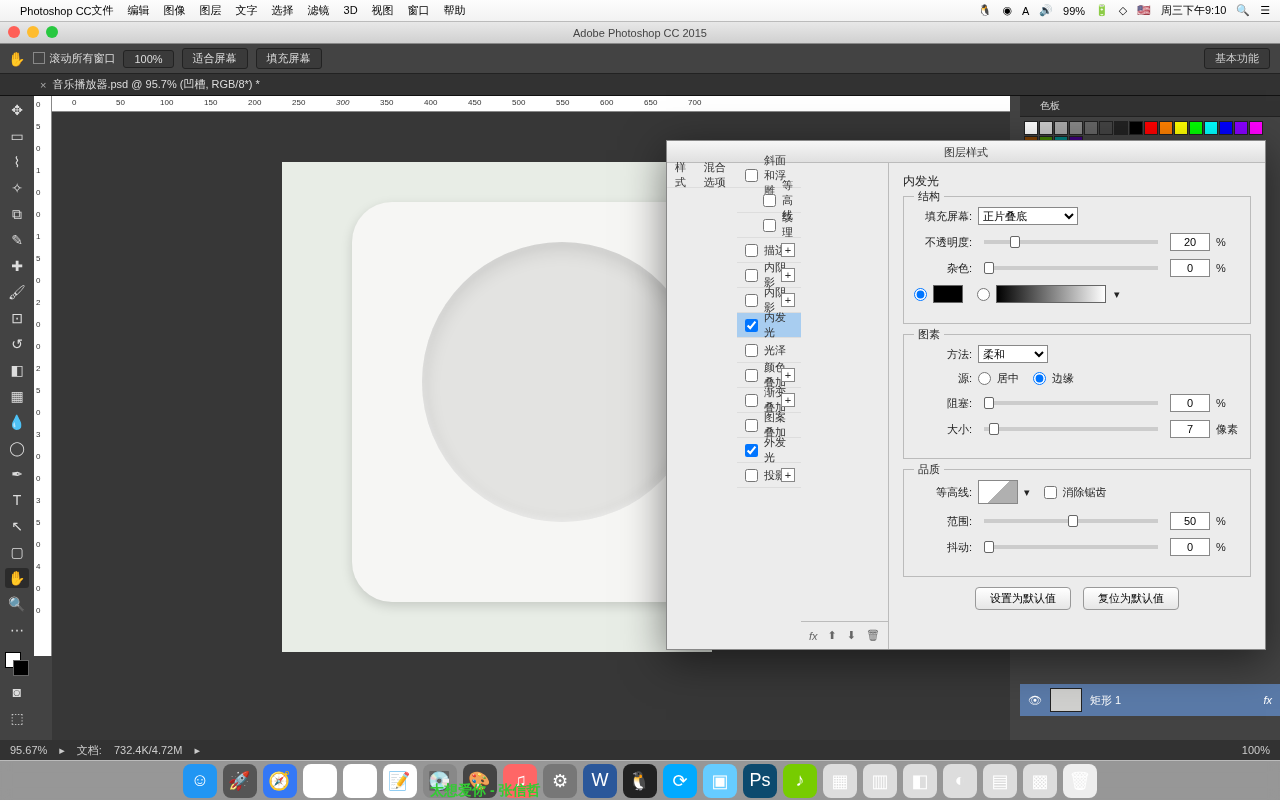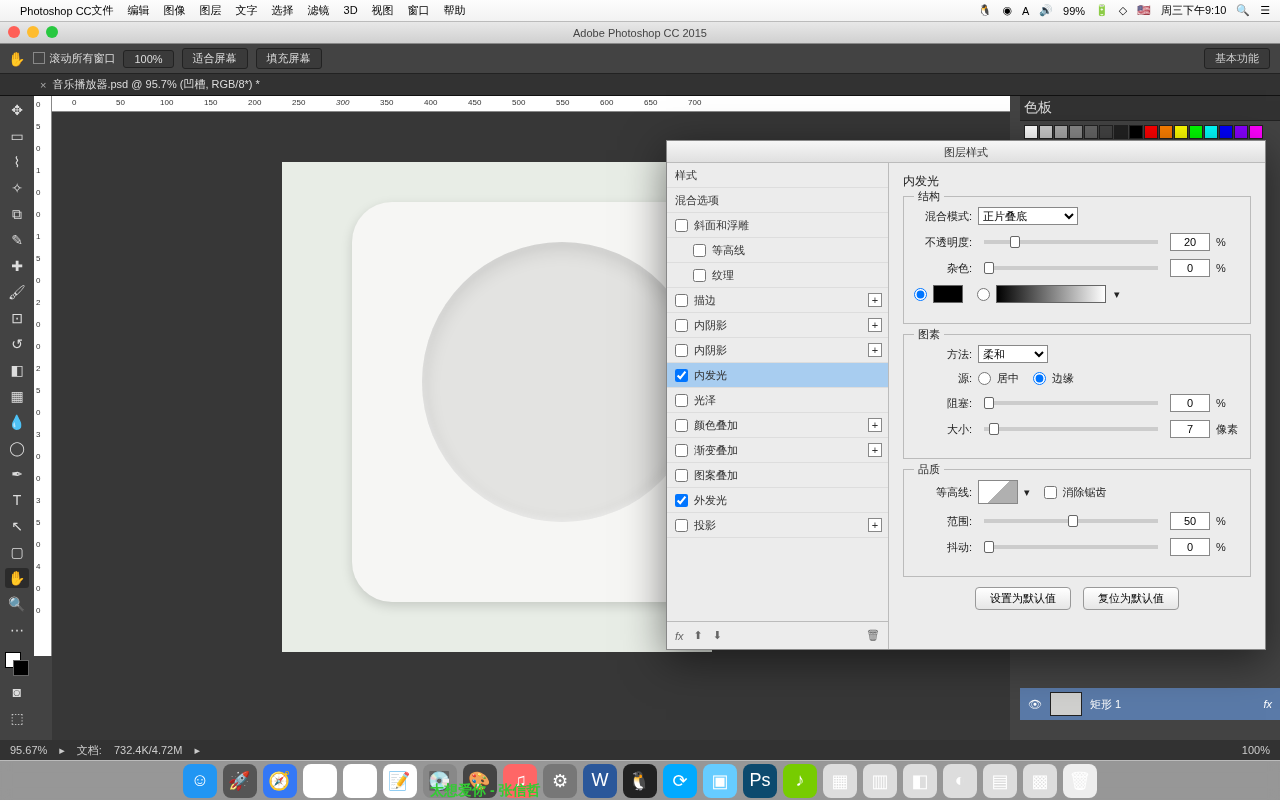--- a/index.html
+++ b/index.html
@@ -30,30 +30,30 @@
 .toolbar .sw .bg{width:16px;height:16px;background:#000;border:1px solid #666;position:absolute;right:0;bottom:0}
 .vruler{position:absolute;left:34px;top:96px;width:18px;height:560px;background:#fff;border-right:1px solid #888}
 .vruler .tick{position:absolute;left:2px;font-size:8px;color:#333}
 .hruler{position:absolute;left:52px;top:96px;right:270px;height:16px;background:#fff;border-bottom:1px solid #888}
 .hruler .tick{position:absolute;top:2px;font-size:8px;color:#333}
 .canvas-area{position:absolute;left:52px;top:112px;right:270px;bottom:60px;background:#373737;overflow:hidden}
 .artboard-bg{position:absolute;left:230px;top:50px;width:430px;height:490px;background:#e8ede6}
 .rect{position:absolute;left:300px;top:90px;width:380px;height:400px;background:#f6f6f4;border-radius:40px;box-shadow:0 4px 12px rgba(0,0,0,.15)}
 .circle{position:absolute;left:370px;top:130px;width:280px;height:280px;border-radius:50%;background:#e3e3e1;box-shadow:inset 0 6px 20px rgba(0,0,0,.12),inset 0 -2px 6px rgba(255,255,255,.6)}
 .rpanel{position:absolute;right:0;top:96px;width:260px;bottom:60px;background:#434343;color:#ddd}
-.rpanel .phdr{background:#323232;padding:3px 4px;font-size:14px;border-bottom:1px solid #222}
+.rpanel .phdr{background:#323232;padding:3px 20px;font-size:10px;border-bottom:1px solid #222}
 .swatches{display:flex;flex-wrap:wrap;padding:4px;gap:1px}
 .swatches span{width:14px;height:14px;display:inline-block;border:1px solid #222}
 .layer-row{display:flex;align-items:center;padding:4px 8px;gap:8px;background:#5a7aa8;color:#fff;margin-top:530px}
 .layer-row .eye{width:14px;text-align:center}
 .layer-row .thumb{width:32px;height:24px;background:#d0d0ce;border:1px solid #222}
 .dialog{position:absolute;left:666px;top:140px;width:600px;height:510px;background:#ececec;border:1px solid #888;box-shadow:0 10px 40px rgba(0,0,0,.5)}
 .dialog .dtitle{height:22px;background:linear-gradient(#f6f6f6,#e0e0e0);text-align:center;line-height:22px;color:#333;border-bottom:1px solid #bbb}
 .dbody{display:flex;height:calc(100% - 22px)}
-.dside{width:222px;border-right:1px solid #bbb;display:flex;flex-direction:column;background:#ececec}
+.dside{width:222px;border-right:1px solid #bbb;display:flex;flex-direction:row;background:#ececec}
 .dside .row{height:25px;display:flex;align-items:center;padding:0 8px;border-bottom:1px solid #ddd;color:#333;position:relative}
 .dside .row.hdr{font-weight:normal;background:#ececec}
 .dside .row input[type=checkbox]{margin-right:6px}
 .dside .row.sel{background:#a8cdf0}
 .dside .row .plus{position:absolute;right:6px;width:14px;height:14px;border:1px solid #888;text-align:center;line-height:12px;font-size:11px;background:#fff}
 .dside .row.sub{padding-left:26px}
 .dside .foot{margin-top:auto;height:28px;border-top:1px solid #bbb;display:flex;align-items:center;padding:0 8px;color:#666;gap:10px}
 .dside .foot .del{margin-left:auto}
 .dmain{flex:1;padding:10px 14px;color:#222;overflow:auto}
 .fs{border:1px solid #bbb;border-radius:0;padding:10px 10px 12px;margin-bottom:10px;position:relative}
@@ -306,21 +306,21 @@
         <span>⬆</span>
         <span>⬇</span>
         <span class="del">🗑</span>
       </div>
     </div>
     <div class="dmain">
       <div style="font-size:12px;margin-bottom:6px">内发光</div>
       <div class="fs">
         <span class="lg">结构</span>
         <div class="frow">
-            <label>混合模式:</label>
+            <label>填充屏幕:</label>
           <select><option>正片叠底</option></select>
           </div>
         <div class="frow">
             <label>不透明度:</label>
           <div class="slider">
               <div class="h" style="left:15%"></div>
             </div>
           <input type="text" class="hi" value="20" style="">
           <span class="u">%</span>
           </div>

